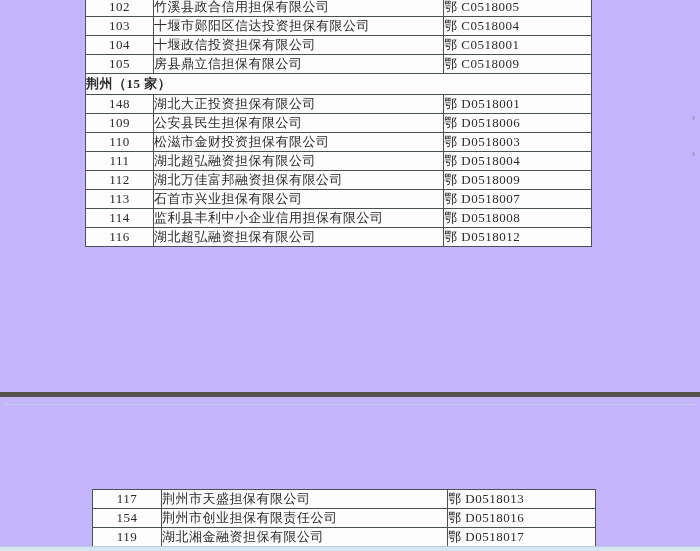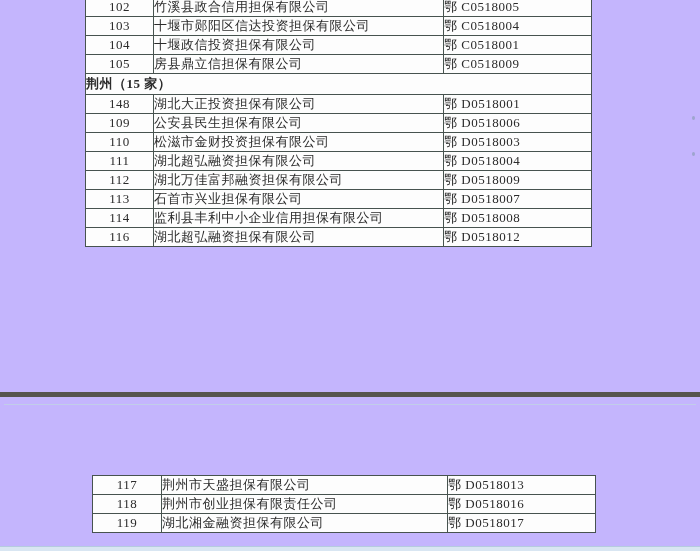--- a/index.html
+++ b/index.html
@@ -14,21 +14,21 @@
     background:#fdfdfd;
   }
   table.tbl td{
     border:1.5px solid #47534f;
     font-size:13px;color:#2b2b2b;
     padding:0;vertical-align:middle;
     overflow:hidden;white-space:nowrap;
     letter-spacing:0.5px;
   }
   #topTable{left:85px;top:-3px;}
-  #bottomTable{left:92px;top:475px;}
+  #bottomTable{left:92px;top:489px;}
   td.num{text-align:center;letter-spacing:0;}
   td.name{padding-left:15px;}
   td.code{padding-left:10px;letter-spacing:0;}
   td.sec{
     font-weight:bold;font-size:13.5px;padding-left:4px;
   }
   tr.h19 td{height:16px;}
   tr.hsec td{height:20px;}
   tr.h20 td{height:17px;}
   .band-dark{
@@ -136,21 +136,21 @@
         <col style="width:286px">
         <col style="width:148px">
       </colgroup>
     <tbody>
       <tr class="h20">
         <td class="num">117</td>
         <td class="name">荆州市天盛担保有限公司</td>
         <td class="code">鄂 D0518013</td>
       </tr>
       <tr class="h20">
-        <td class="num">118</td>
+        <td class="num">154</td>
         <td class="name">荆州市创业担保有限责任公司</td>
         <td class="code">鄂 D0518016</td>
       </tr>
       <tr class="h20">
         <td class="num">119</td>
         <td class="name">湖北湘金融资担保有限公司</td>
         <td class="code">鄂 D0518017</td>
       </tr>
     </tbody>
   </table>

